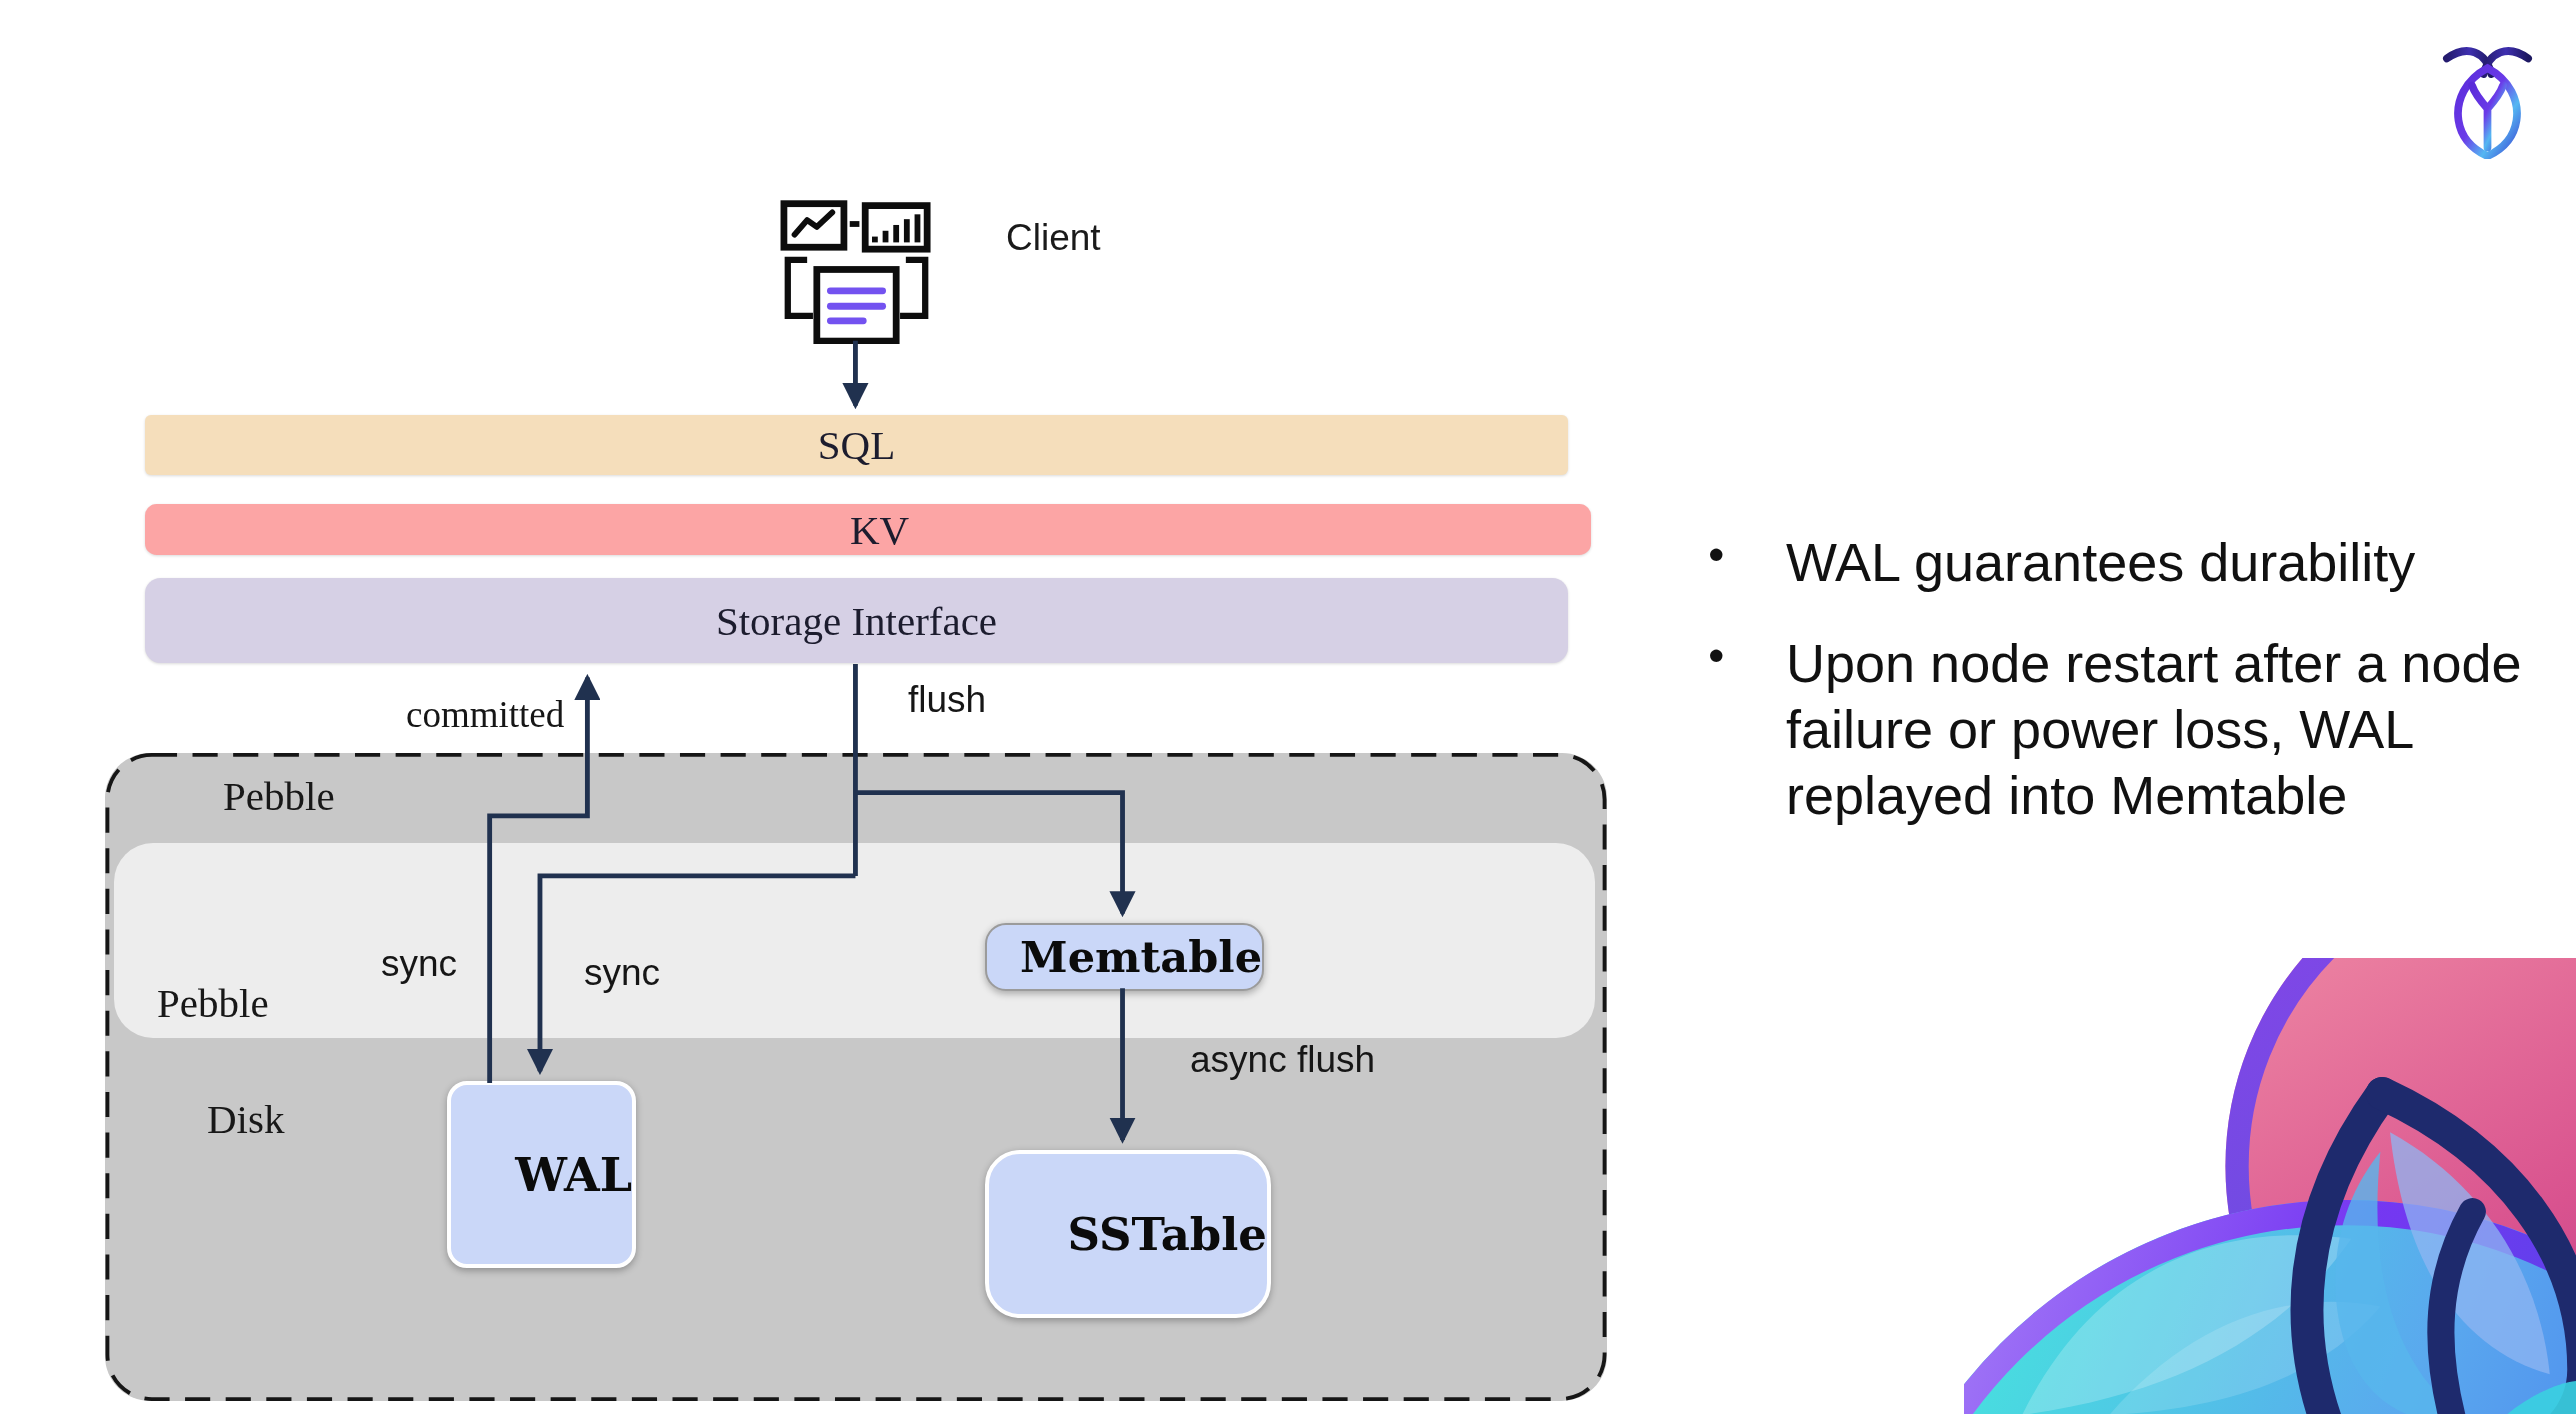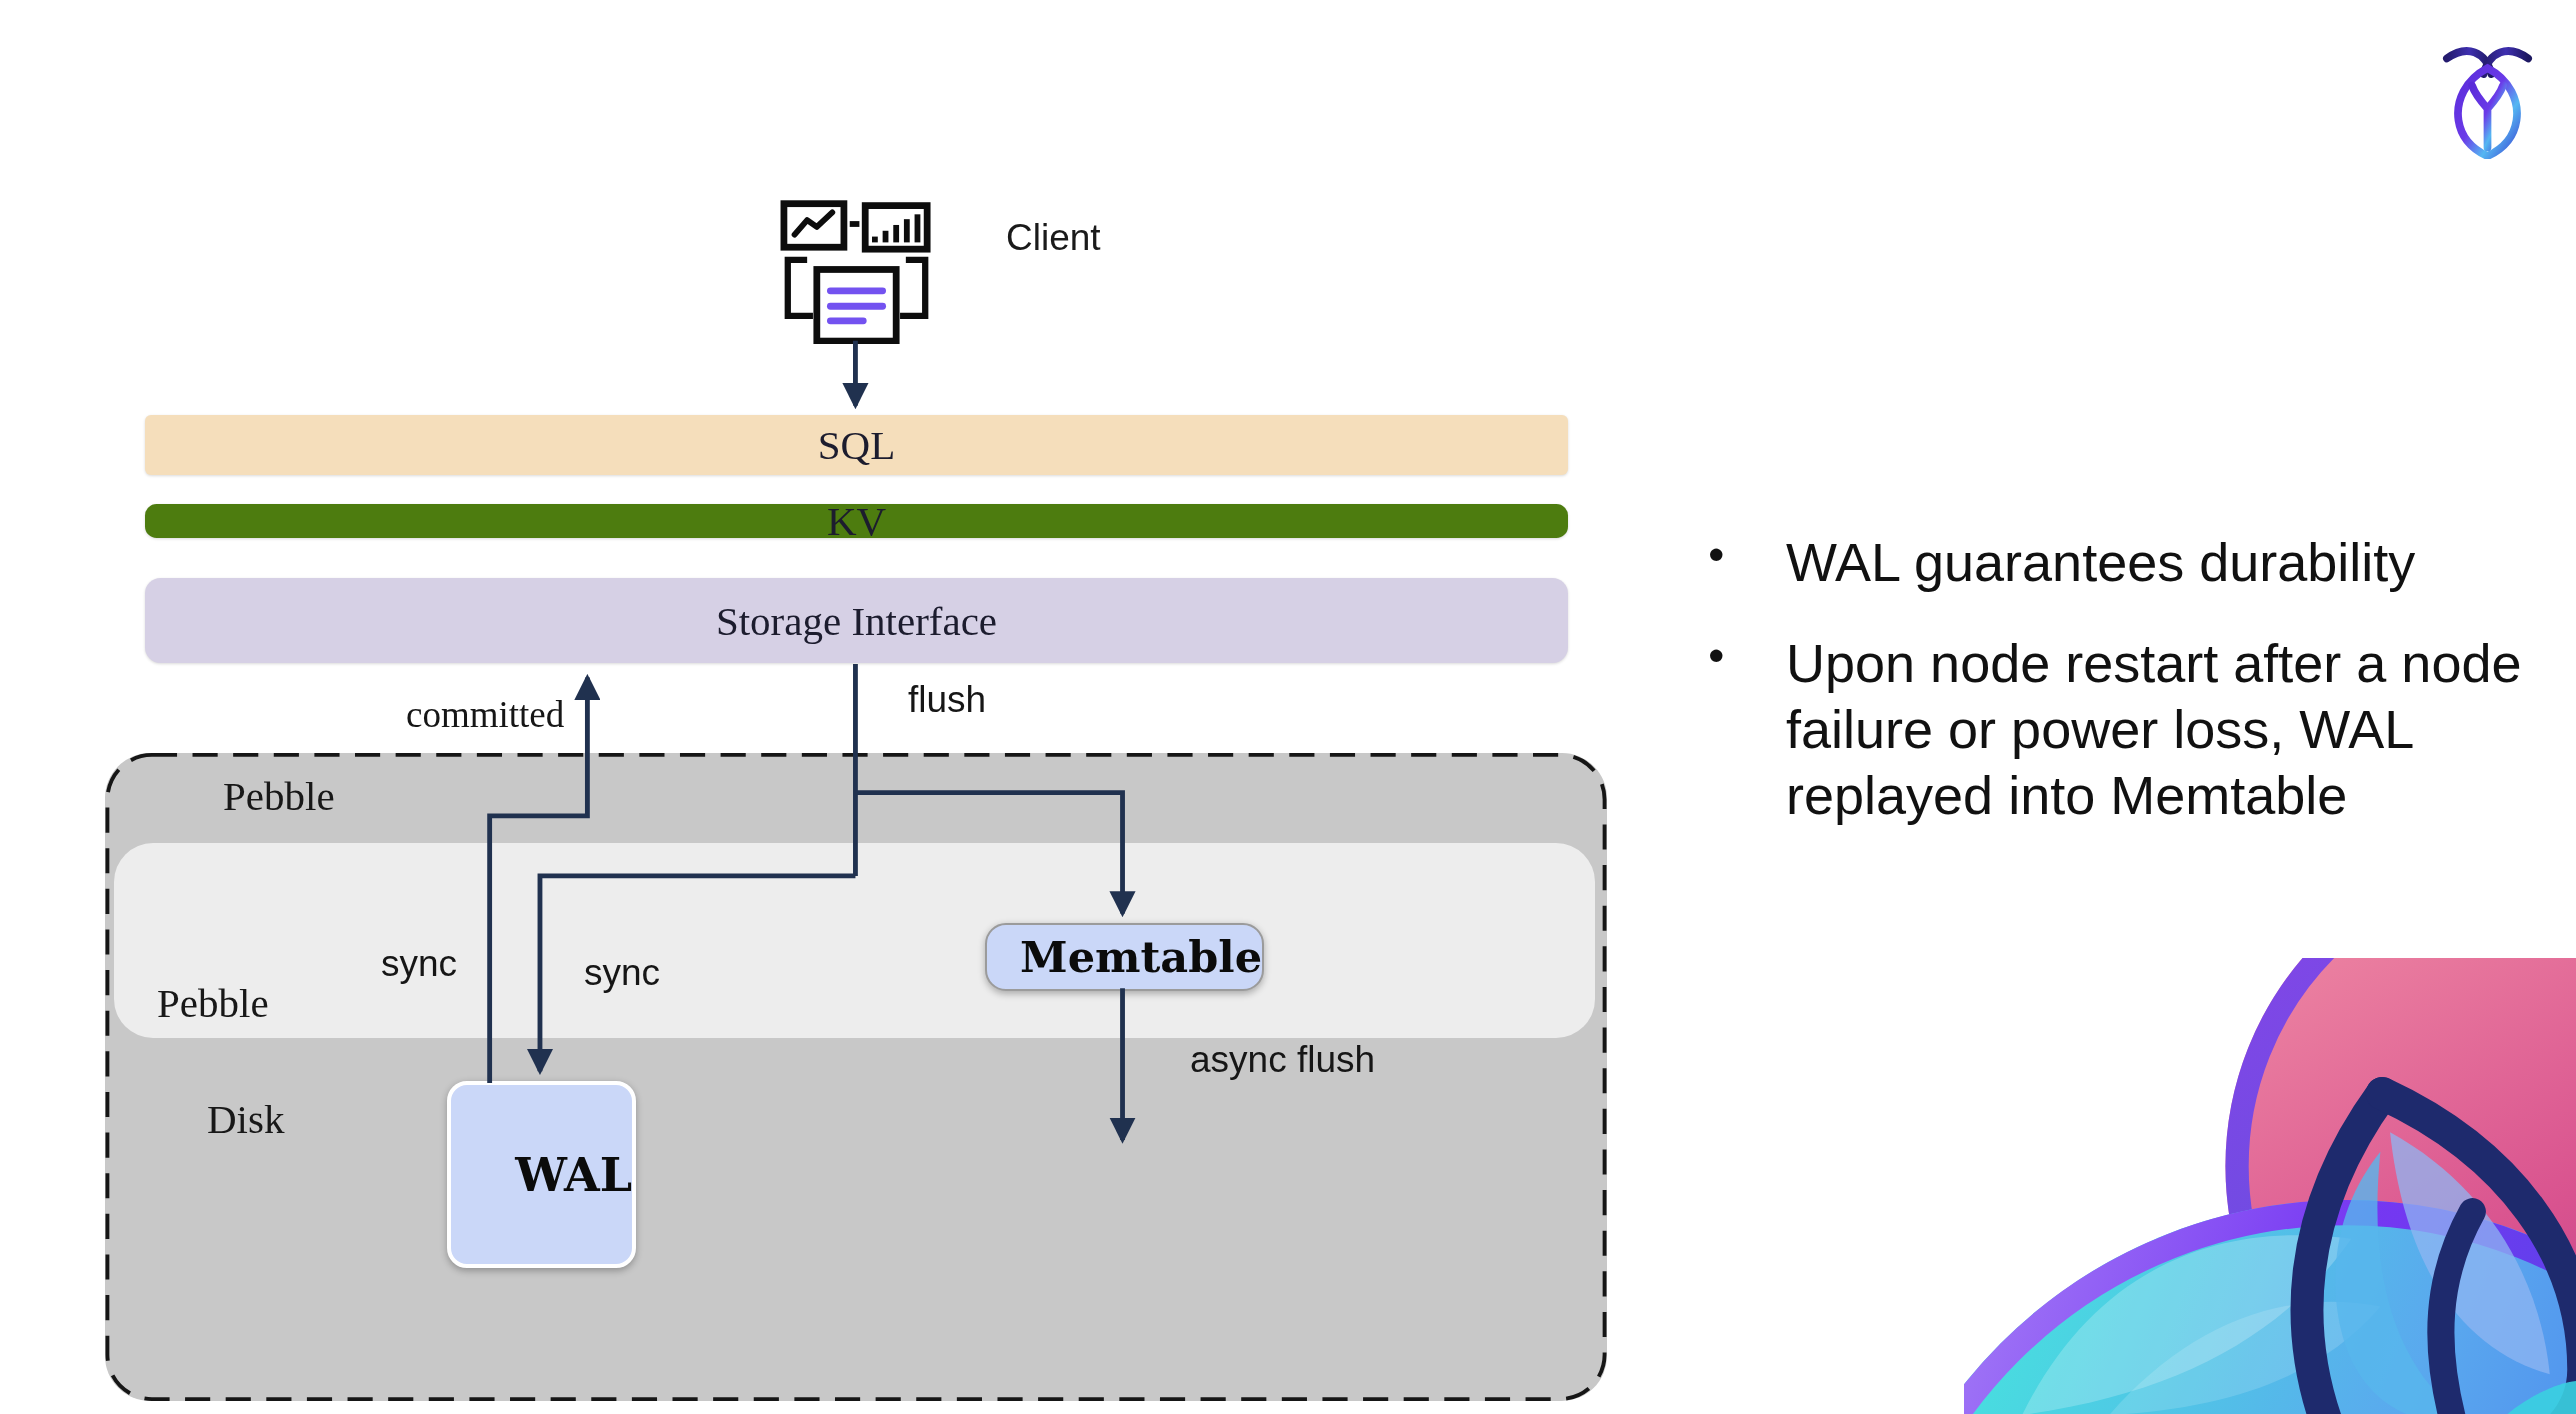--- a/index.html
+++ b/index.html
@@ -12,21 +12,21 @@
          font-family:"Liberation Sans",sans-serif;}
 
   
   .client-label{left:1006px;top:217px;font-size:37px;color:#1a1a1a;}
 
   
   .bar{left:145px;width:1423px;display:flex;align-items:center;justify-content:center;
        font-family:"Liberation Serif",serif;font-size:41px;color:#1c1c2e;
        box-shadow:0 1px 2.9px rgba(0,0,0,.15);}
   .bar-sql{top:415px;height:60px;border-radius:6px;background:#f5debb;}
-  .bar-kv{top:504px;height:34px;border-radius:11.6px;background:#4d7c0f;}
+  .bar-kv{top:504px;height:51px;border-radius:11.6px;background:#fca5a5;padding-left:23px;}
   .bar-storage{top:578px;height:85px;border-radius:15.5px;background:#d6d0e5;}
 
   
   .pebble{left:105px;top:753px;width:1502px;height:648px;border-radius:45px;background:#c8c8c8;}
   .memory{left:114px;top:843px;width:1481px;height:195px;border-radius:39px;background:#ededed;}
   .region-label{font-family:"Liberation Serif",serif;font-size:41px;color:#181818;}
   .pebble-label{left:223px;top:772px;}
   .memory-label{left:157px;top:979px;}
   .disk-label{left:207px;top:1095px;}
 
@@ -123,20 +123,23 @@
   <div class="abs region-label pebble-label">Pebble</div>
   <div class="abs region-label memory-label">Pebble</div>
   <div class="abs region-label disk-label">Disk</div>
 
   <div class="abs node node-memtable">
     <span>Memtable</span>
   </div>
   <div class="abs node node-wal">
     <span>WAL</span>
   </div>
+  <div class="abs node node-sstable">
+    <span>SSTable</span>
+  </div>
 
   <svg class="abs overlay" width="2576" height="1415" viewBox="0 0 2662 1462">
     <defs>
       <marker id="ah" viewBox="0 0 10 10" refX="8.6" refY="5" markerWidth="5.4" markerHeight="5.4" orient="auto">
         <path d="M0,0 L10,5 L0,10 Z" fill="#20314f"></path>
       </marker>
     </defs>
     <g stroke="#20314f" stroke-width="5" fill="none">
       <path d="M 884,352 L 884,419" marker-end="url(#ah)"></path>
       <path d="M 506,1119 L 506,843 L 607,843 L 607,700" marker-end="url(#ah)"></path>

